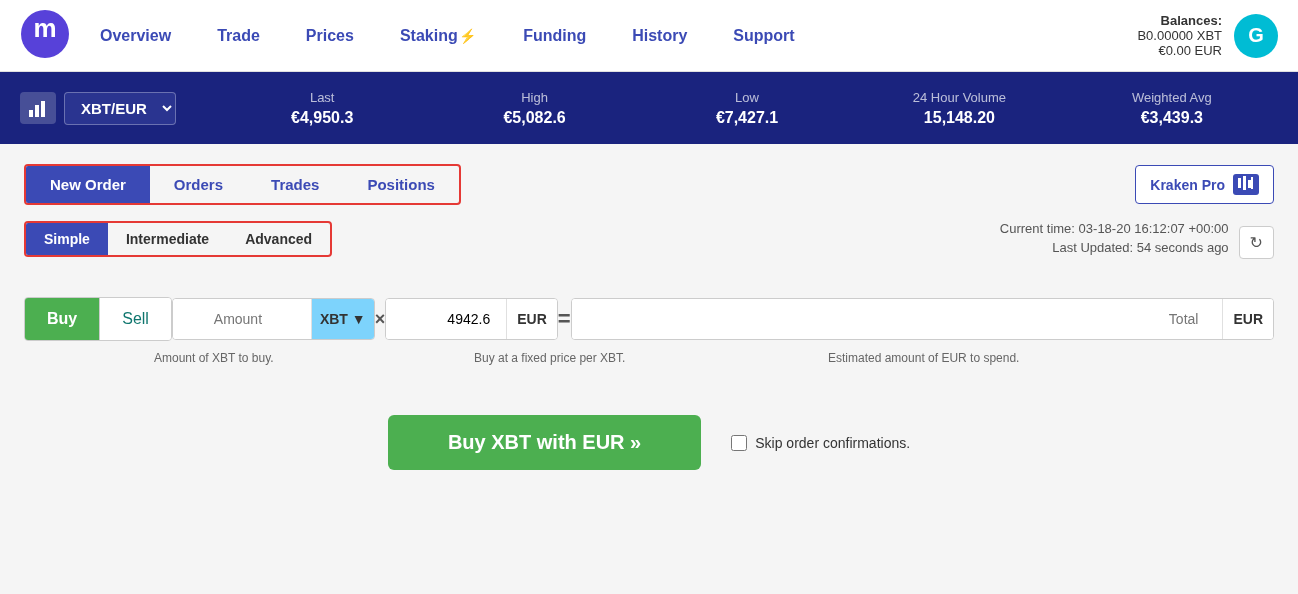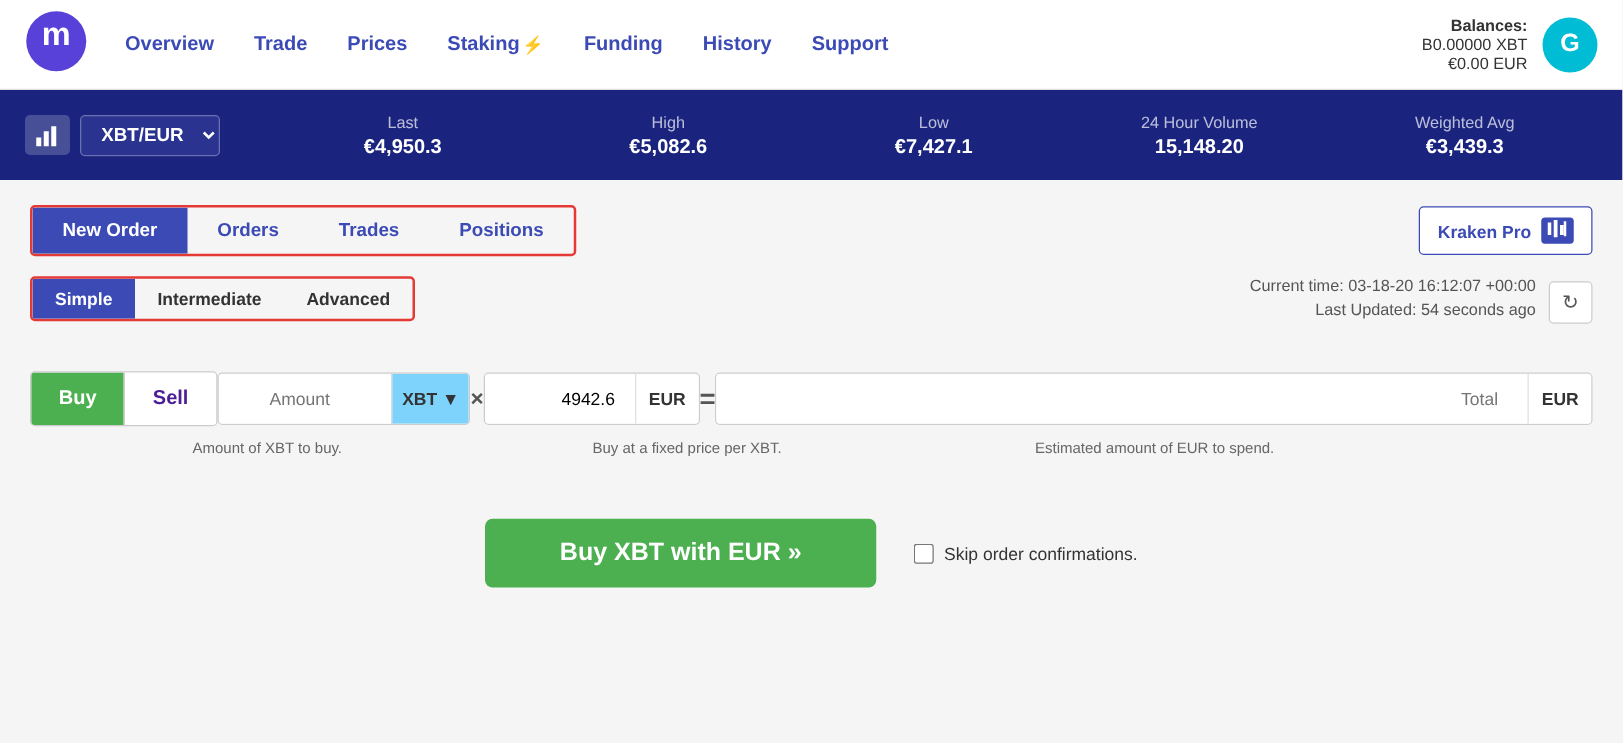--- a/index.html
+++ b/index.html
@@ -14,21 +14,21 @@
       height: 72px;
       border-bottom: 1px solid #e0e0e0;
     }
     .logo {
       margin-right: 30px;
       flex-shrink: 0;
     }
     .logo svg { width: 50px; height: 50px; }
     .nav-links {
       display: flex;
-      gap: 32px;
+      gap: 46px;
       flex: 1;
     }
     .nav-link {
       color: #3b4ab5;
       font-size: 16px;
       font-weight: 600;
       cursor: pointer;
       text-decoration: none;
     }
     .staking-link { display: flex; align-items: center; gap: 2px; }
@@ -226,26 +226,26 @@
       background: #4caf50;
       color: #fff;
       border: none;
       padding: 12px 22px;
       font-size: 16px;
       font-weight: 700;
       cursor: pointer;
     }
     .sell-btn {
       background: #fff;
-      color: #4c1d95;
+      color: #0f766e;
       border: none;
       border-left: 1px solid #ccc;
       padding: 12px 22px;
       font-size: 16px;
-      font-weight: 700;
+      font-weight: 400;
       cursor: pointer;
     }
     .amount-group {
       display: flex;
       border: 1px solid #ccc;
       border-radius: 4px;
       overflow: hidden;
       background: #fff;
     }
     .amount-input {

